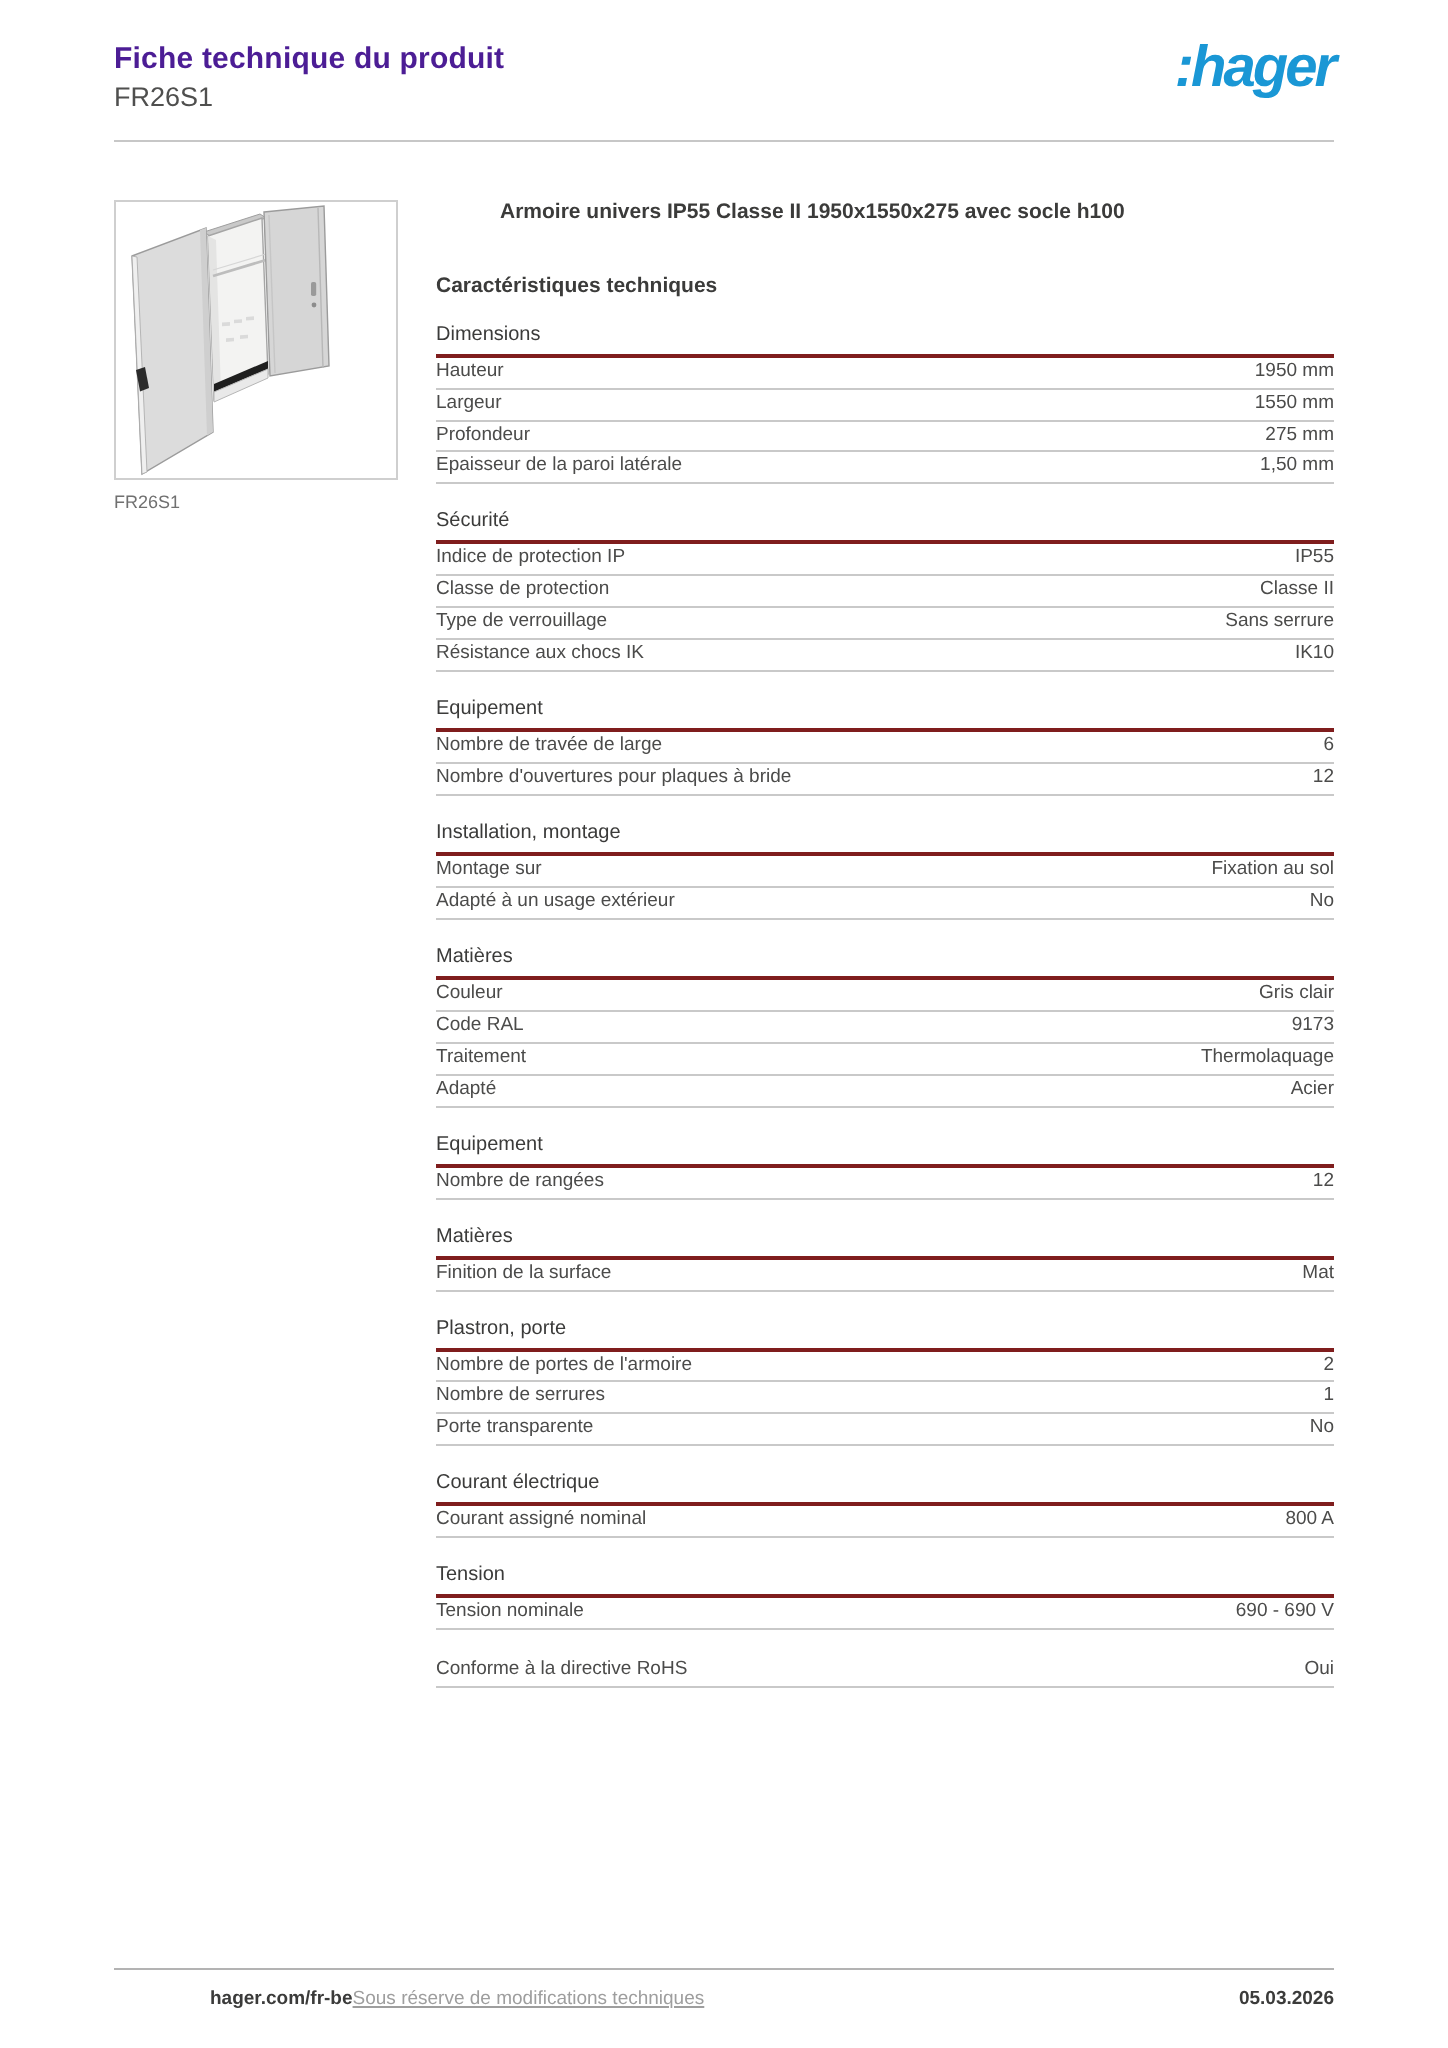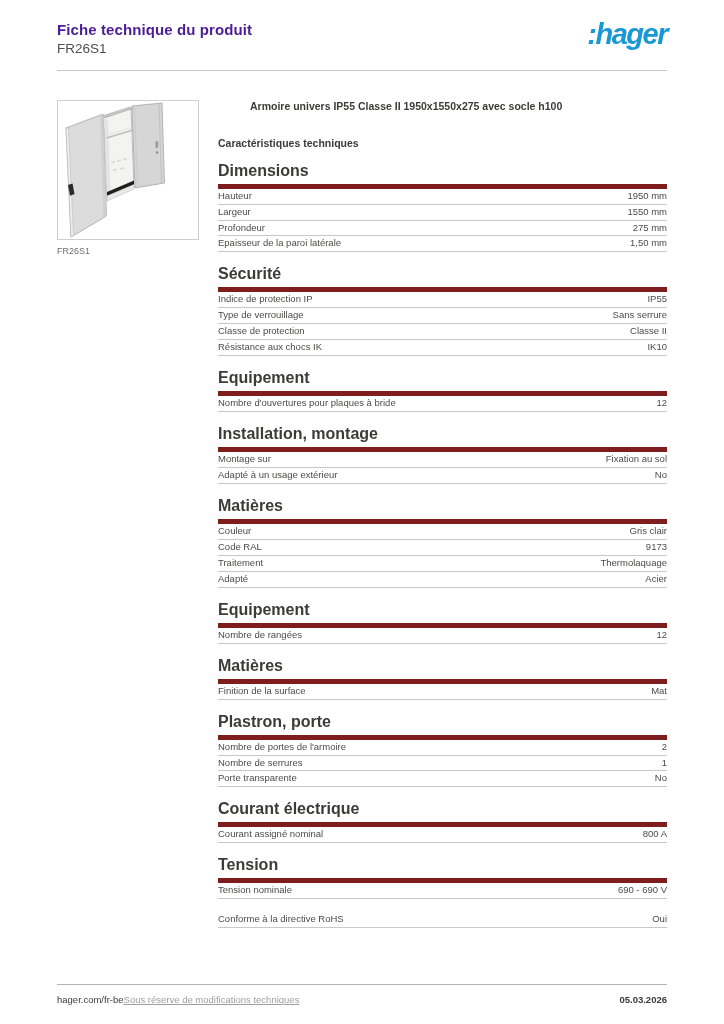--- a/index.html
+++ b/index.html
@@ -33,41 +33,41 @@
   }
   .image-box svg { display: block; width: 100%; height: 100%; }
   .image-label { margin-top: 6px; font-size: 9px; color: #707070; }
 
   .right-col { flex: 1; min-width: 0; }
   .product-title { font-size: 10.5px; font-weight: bold; color: #3b3b3a; line-height: 1.3; margin-left: 32px; }
   .char-heading { font-size: 10.5px; font-weight: bold; color: #3b3b3a; margin-top: 23px; }
 
   .spec-section { margin-top: 13px; }
   .spec-section h3 {
-    font-size: 16px; font-weight: bold; color: #3b3b3a;
-    padding-bottom: 4px; border-bottom: 5px solid #7f1d1d;
+    font-size: 10px; font-weight: normal; color: #3b3b3a;
+    padding-bottom: 4px; border-bottom: 2px solid #7f1d1d;
   }
   .spec-row {
     display: flex; justify-content: space-between; align-items: baseline;
     border-bottom: 1px solid #c9c9c9;
     padding: 2px 0 2.5px 0;
     font-size: 9.5px; color: #4b4b4a; line-height: 1.1;
   }
   .spec-row .label { padding-right: 10px; text-align: right; }
   .spec-row .value { text-align: left; white-space: nowrap; }
 
   
   .footer {
     position: absolute; left: 57px; right: 57px; bottom: 19px;
     border-top: 1px solid #b3b3b3;
     padding-top: 9px;
     display: flex; justify-content: space-between; align-items: baseline;
     font-size: 9.5px;
   }
-  .footer .site { font-weight: normal; color: #3b3b3a; text-decoration: none; }
+  .footer .site { font-weight: bold; color: #3b3b3a; text-decoration: none; margin-left: 48px; }
   .footer .disclaimer { color: #9e9e9e; flex: 1; text-align: left; text-decoration: underline; }
   .footer .date { font-weight: bold; color: #3b3b3a; }
 </style>
 </head>
 <body>
 
 <header class="header">
   <div class="doc-title">Fiche technique du produit</div>
   <div class="doc-ref">FR26S1</div>
   <div class="logo">:hager</div>
@@ -138,34 +138,38 @@
             <span class="value">1,50 mm</span>
           </div>
         </section>
         <section class="spec-section">
           <h3>Sécurité</h3>
           <div class="spec-row">
             <span class="label">Indice de protection IP</span>
             <span class="value">IP55</span>
           </div>
           <div class="spec-row">
+            <span class="label">Classe de protection</span>
+            <span class="value">Classe II</span>
+          </div>
+          <div class="spec-row">
             <span class="label">Type de verrouillage</span>
             <span class="value">Sans serrure</span>
           </div>
           <div class="spec-row">
-            <span class="label">Classe de protection</span>
-            <span class="value">Classe II</span>
-          </div>
-          <div class="spec-row">
             <span class="label">Résistance aux chocs IK</span>
             <span class="value">IK10</span>
           </div>
         </section>
         <section class="spec-section">
           <h3>Equipement</h3>
+          <div class="spec-row">
+            <span class="label">Nombre de travée de large</span>
+            <span class="value">6</span>
+          </div>
           <div class="spec-row">
             <span class="label">Nombre d'ouvertures pour plaques à bride</span>
             <span class="value">12</span>
           </div>
         </section>
         <section class="spec-section">
           <h3>Installation, montage</h3>
           <div class="spec-row">
             <span class="label">Montage sur</span>
             <span class="value">Fixation au sol</span>

